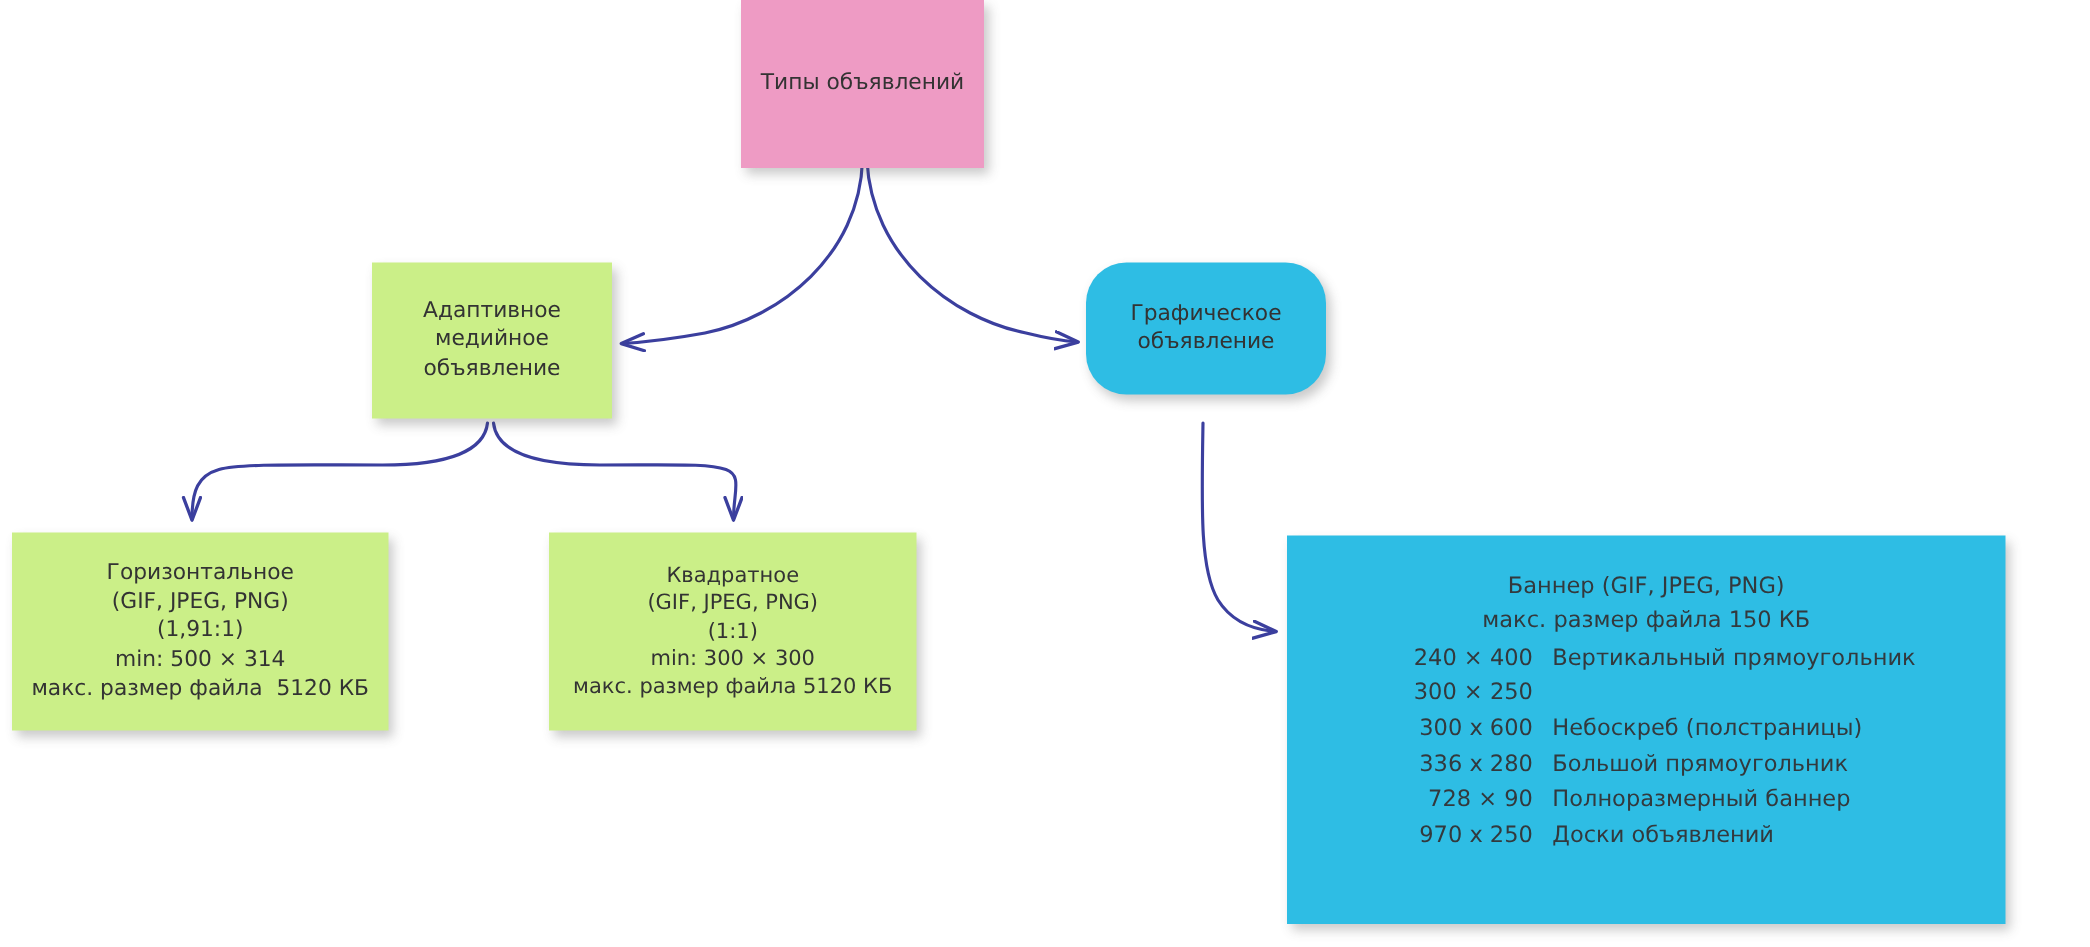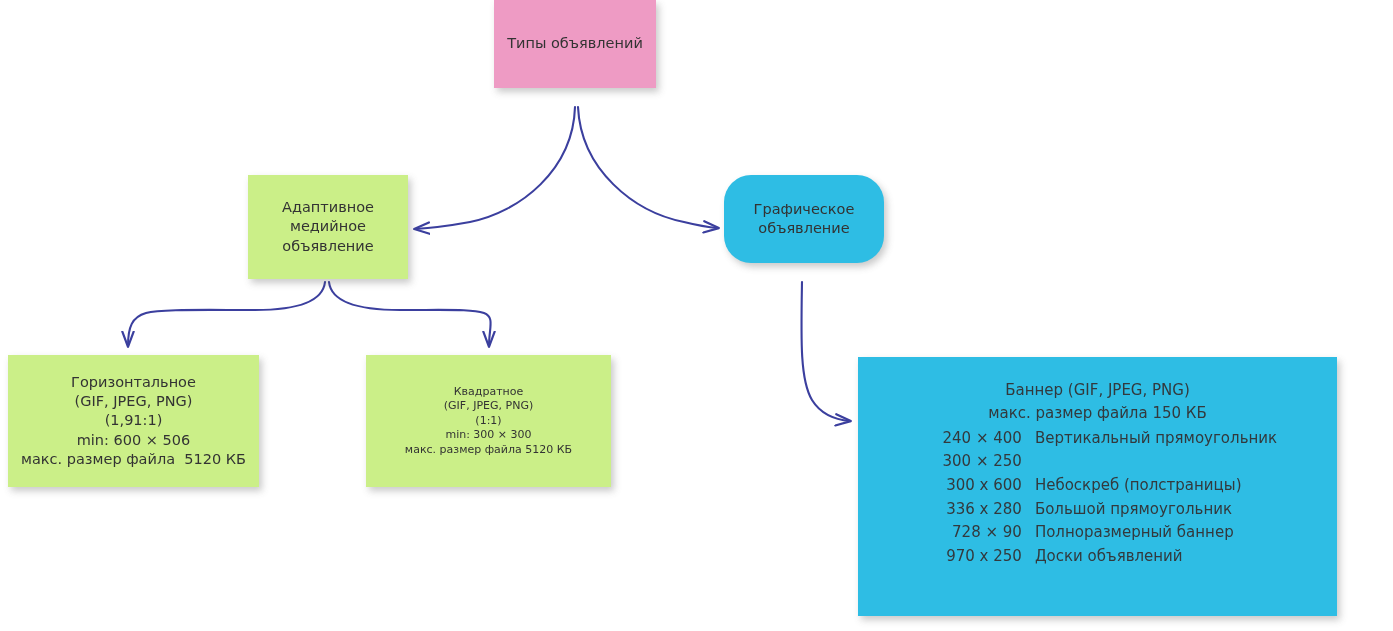--- a/index.html
+++ b/index.html
@@ -42,21 +42,21 @@
   }
   .node .line {
     display: block;
     white-space: pre;
     line-height: 1.32;
   }
 
   
   #node-root {
     left: 494px; top: 0px;
-    width: 162px; height: 88px;
+    width: 162px; height: 112px;
     background: #ee9bc4;
     font-size: 14.5px;
     color: #333333;
   }
   #node-adaptive {
     left: 248px; top: 175px;
     width: 160px; height: 104px;
     background: #cbef88;
     font-size: 14.5px;
     color: #333333;
@@ -73,21 +73,21 @@
     left: 8px; top: 355px;
     width: 251px; height: 132px;
     background: #cbef88;
     font-size: 14.5px;
     color: #333333;
   }
   #node-square {
     left: 366px; top: 355px;
     width: 245px; height: 132px;
     background: #cbef88;
-    font-size: 11px;
+    font-size: 14px;
     color: #333333;
   }
   #node-banner {
     left: 858px; top: 357px;
     width: 479px; height: 259px;
     background: #2ebde4;
     font-size: 15px;
     color: #33393d;
     justify-content: flex-start;
     padding-top: 22px;
@@ -155,21 +155,21 @@
 
   <div class="node" id="node-graphic">
     <span class="line">Графическое</span>
     <span class="line">объявление</span>
   </div>
 
   <div class="node" id="node-horizontal">
     <span class="line">Горизонтальное</span>
     <span class="line">(GIF, JPEG, PNG)</span>
     <span class="line">(1,91:1)</span>
-    <span class="line">min: 600 × 506</span>
+    <span class="line">min: 500 × 314</span>
     <span class="line">макс. размер файла  5120 КБ</span>
   </div>
 
   <div class="node" id="node-square">
     <span class="line">Квадратное</span>
     <span class="line">(GIF, JPEG, PNG)</span>
     <span class="line">(1:1)</span>
     <span class="line">min: 300 × 300</span>
     <span class="line">макс. размер файла 5120 КБ</span>
   </div>

